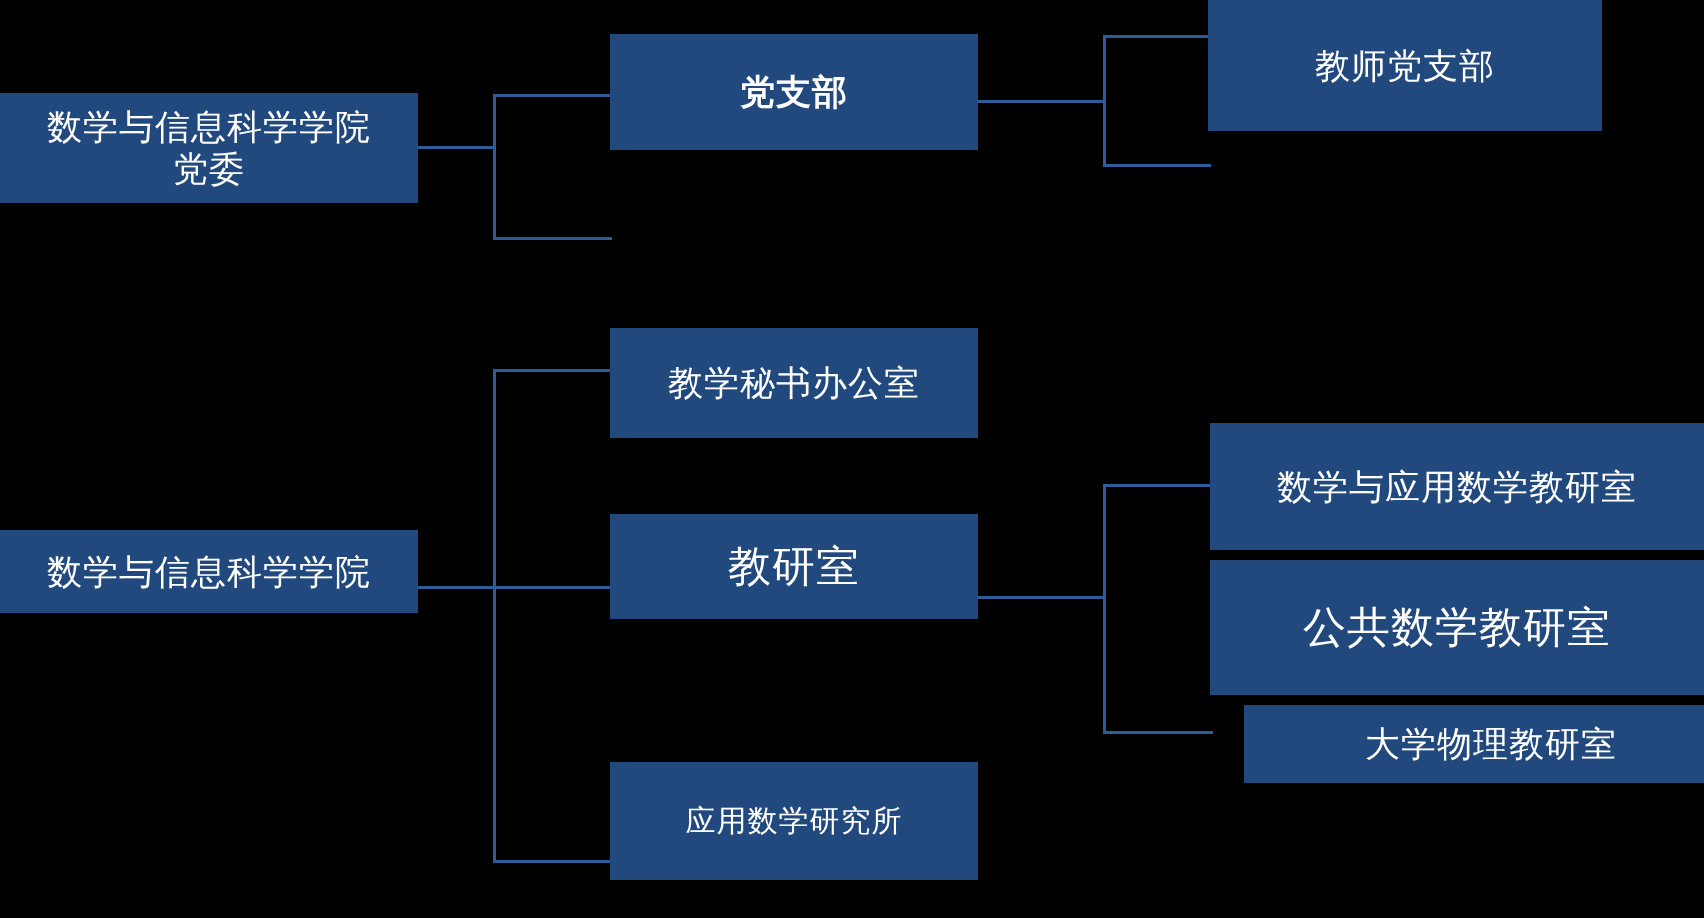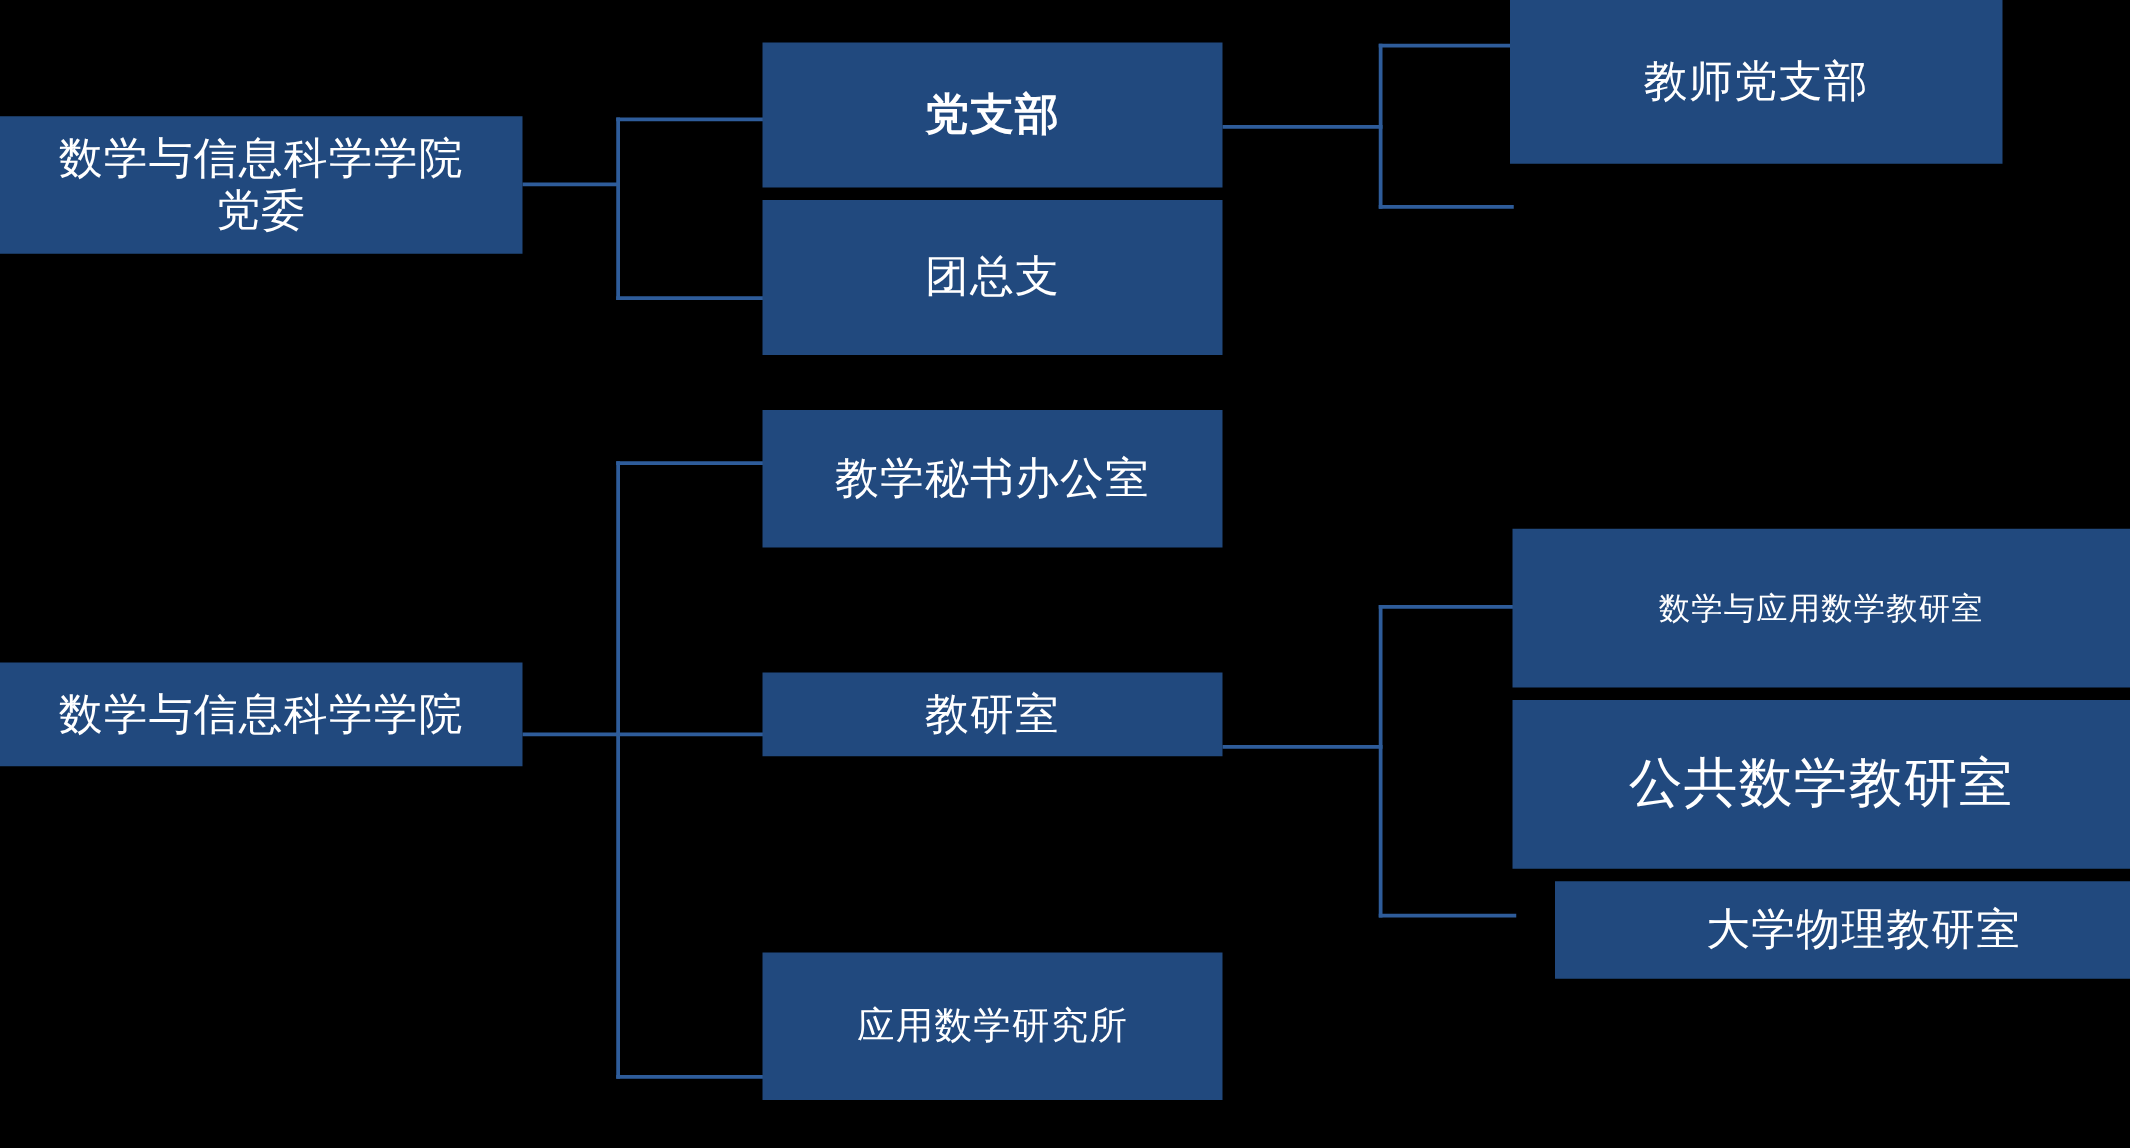--- a/index.html
+++ b/index.html
@@ -69,46 +69,43 @@
 
   <div class="node" style="left:0px; top:93px; width:418px; height:110px; font-size:35px;">
     <span>数学与信息科学学院
 党委</span>
   </div>
 
   <div class="node" style="left:610px; top:34px; width:368px; height:116px; font-size:35px;font-weight:bold;">
     <span>党支部</span>
   </div>
 
-  <div class="node" style="left:610px; top:160px; width:368px; height:124px; font-size:35px;">
-    <span>团总支</span>
-  </div>
 
   <div class="node" style="left:1208px; top:0px; width:394px; height:131px; font-size:35px;">
     <span>教师党支部</span>
   </div>
 
 
   <div class="node" style="left:0px; top:530px; width:418px; height:83px; font-size:35px;">
     <span>数学与信息科学学院</span>
   </div>
 
   <div class="node" style="left:610px; top:328px; width:368px; height:110px; font-size:35px;align-items:center;">
     <span>教学秘书办公室</span>
   </div>
 
-  <div class="node" style="left:610px; top:538px; width:368px; height:67px; font-size:35px;">
+  <div class="node" style="left:610px; top:514px; width:368px; height:105px; font-size:43px;">
     <span>教研室</span>
   </div>
 
   <div class="node" style="left:610px; top:762px; width:368px; height:118px; font-size:30px;">
     <span>应用数学研究所</span>
   </div>
 
-  <div class="node" style="left:1210px; top:423px; width:494px; height:127px; font-size:25px;">
+  <div class="node" style="left:1210px; top:423px; width:494px; height:127px; font-size:35px;">
     <span>数学与应用数学教研室</span>
   </div>
 
   <div class="node" style="left:1210px; top:560px; width:494px; height:135px; font-size:43px;">
     <span>公共数学教研室</span>
   </div>
 
   <div class="node" style="left:1210px; top:705px; width:494px; height:78px; font-size:35px;margin-left:34px;">
     <span>大学物理教研室</span>
   </div>

